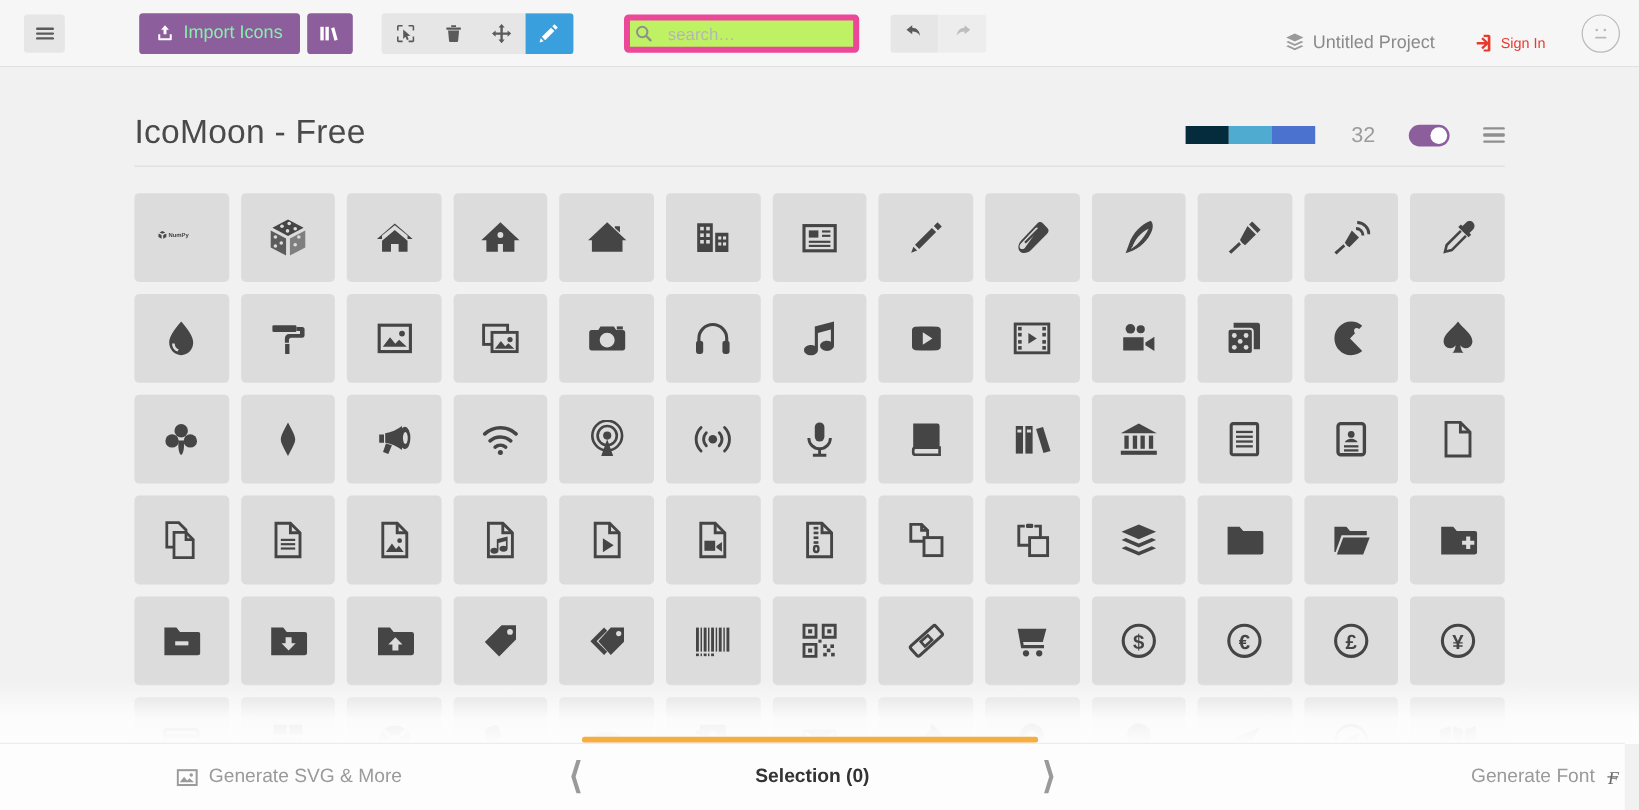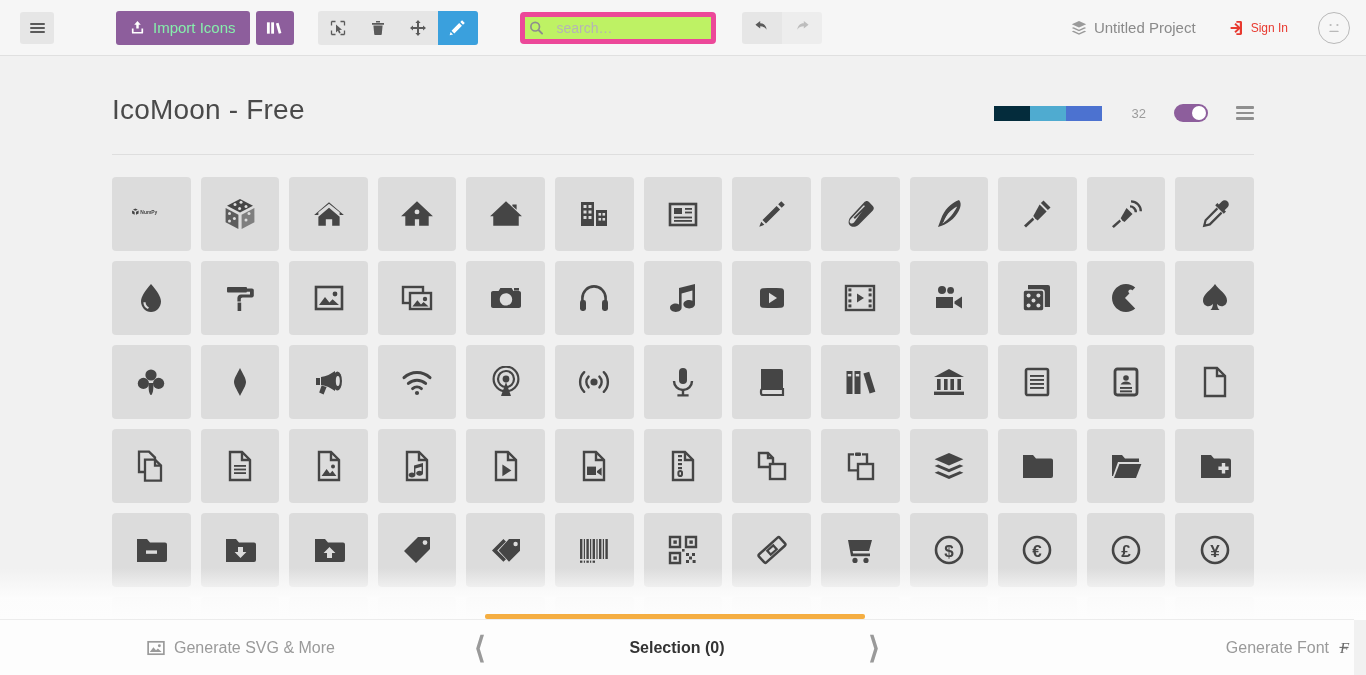--- a/index.html
+++ b/index.html
@@ -93,21 +93,21 @@
     border-radius: 3px; overflow: hidden; height: 32px;
   }
   .undo-btn {
     width: 40px; height: 32px;
     display: flex; align-items: center; justify-content: center;
     background: #e6e6e6; border: none; cursor: pointer;
   }
   .undo-btn.redo { background: #ededed; }
   .tb-right {
     margin-left: auto;
-    display: flex; align-items: center; gap: 0;
+    display: flex; align-items: flex-end; gap: 0;
   }
   .project-label {
     display: flex; align-items: center; gap: 7px;
     color: #8a8a8a; font-size: 15px; cursor: pointer;
   }
   .signin-btn {
     display: flex; align-items: center; gap: 7px;
     color: #e8392f; font-size: 12px; cursor: pointer;
     margin-left: 32px;
   }
@@ -124,37 +124,37 @@
     position: relative;
     height: 619px;
     overflow: hidden;
     background: #f1f1f1;
   }
   .set-wrap { padding: 0 112px; }
   .set-header {
     display: flex; align-items: flex-end;
     padding-top: 38px;
     border-bottom: 1px solid #dedede;
-    padding-bottom: 28px;
+    padding-bottom: 12px;
   }
   .set-title {
     font-size: 28px;
     color: #4a4a4a;
     font-weight: normal;
     letter-spacing: 0.2px;
   }
   .set-controls {
     margin-left: auto;
     display: flex; align-items: center; gap: 0;
     padding-bottom: 3px;
   }
   .swatches { display: flex; height: 15px; cursor: pointer; }
   .swatch { width: 36px; height: 15px; }
   .size-val {
-    color: #9b9b9b; font-size: 13px;
+    color: #9b9b9b; font-size: 18px;
     margin-left: 30px;
     cursor: pointer;
   }
   .toggle {
     width: 34px; height: 18px;
     background: #8d5e9c;
     border-radius: 9px;
     margin-left: 28px;
     position: relative;
     cursor: pointer;

